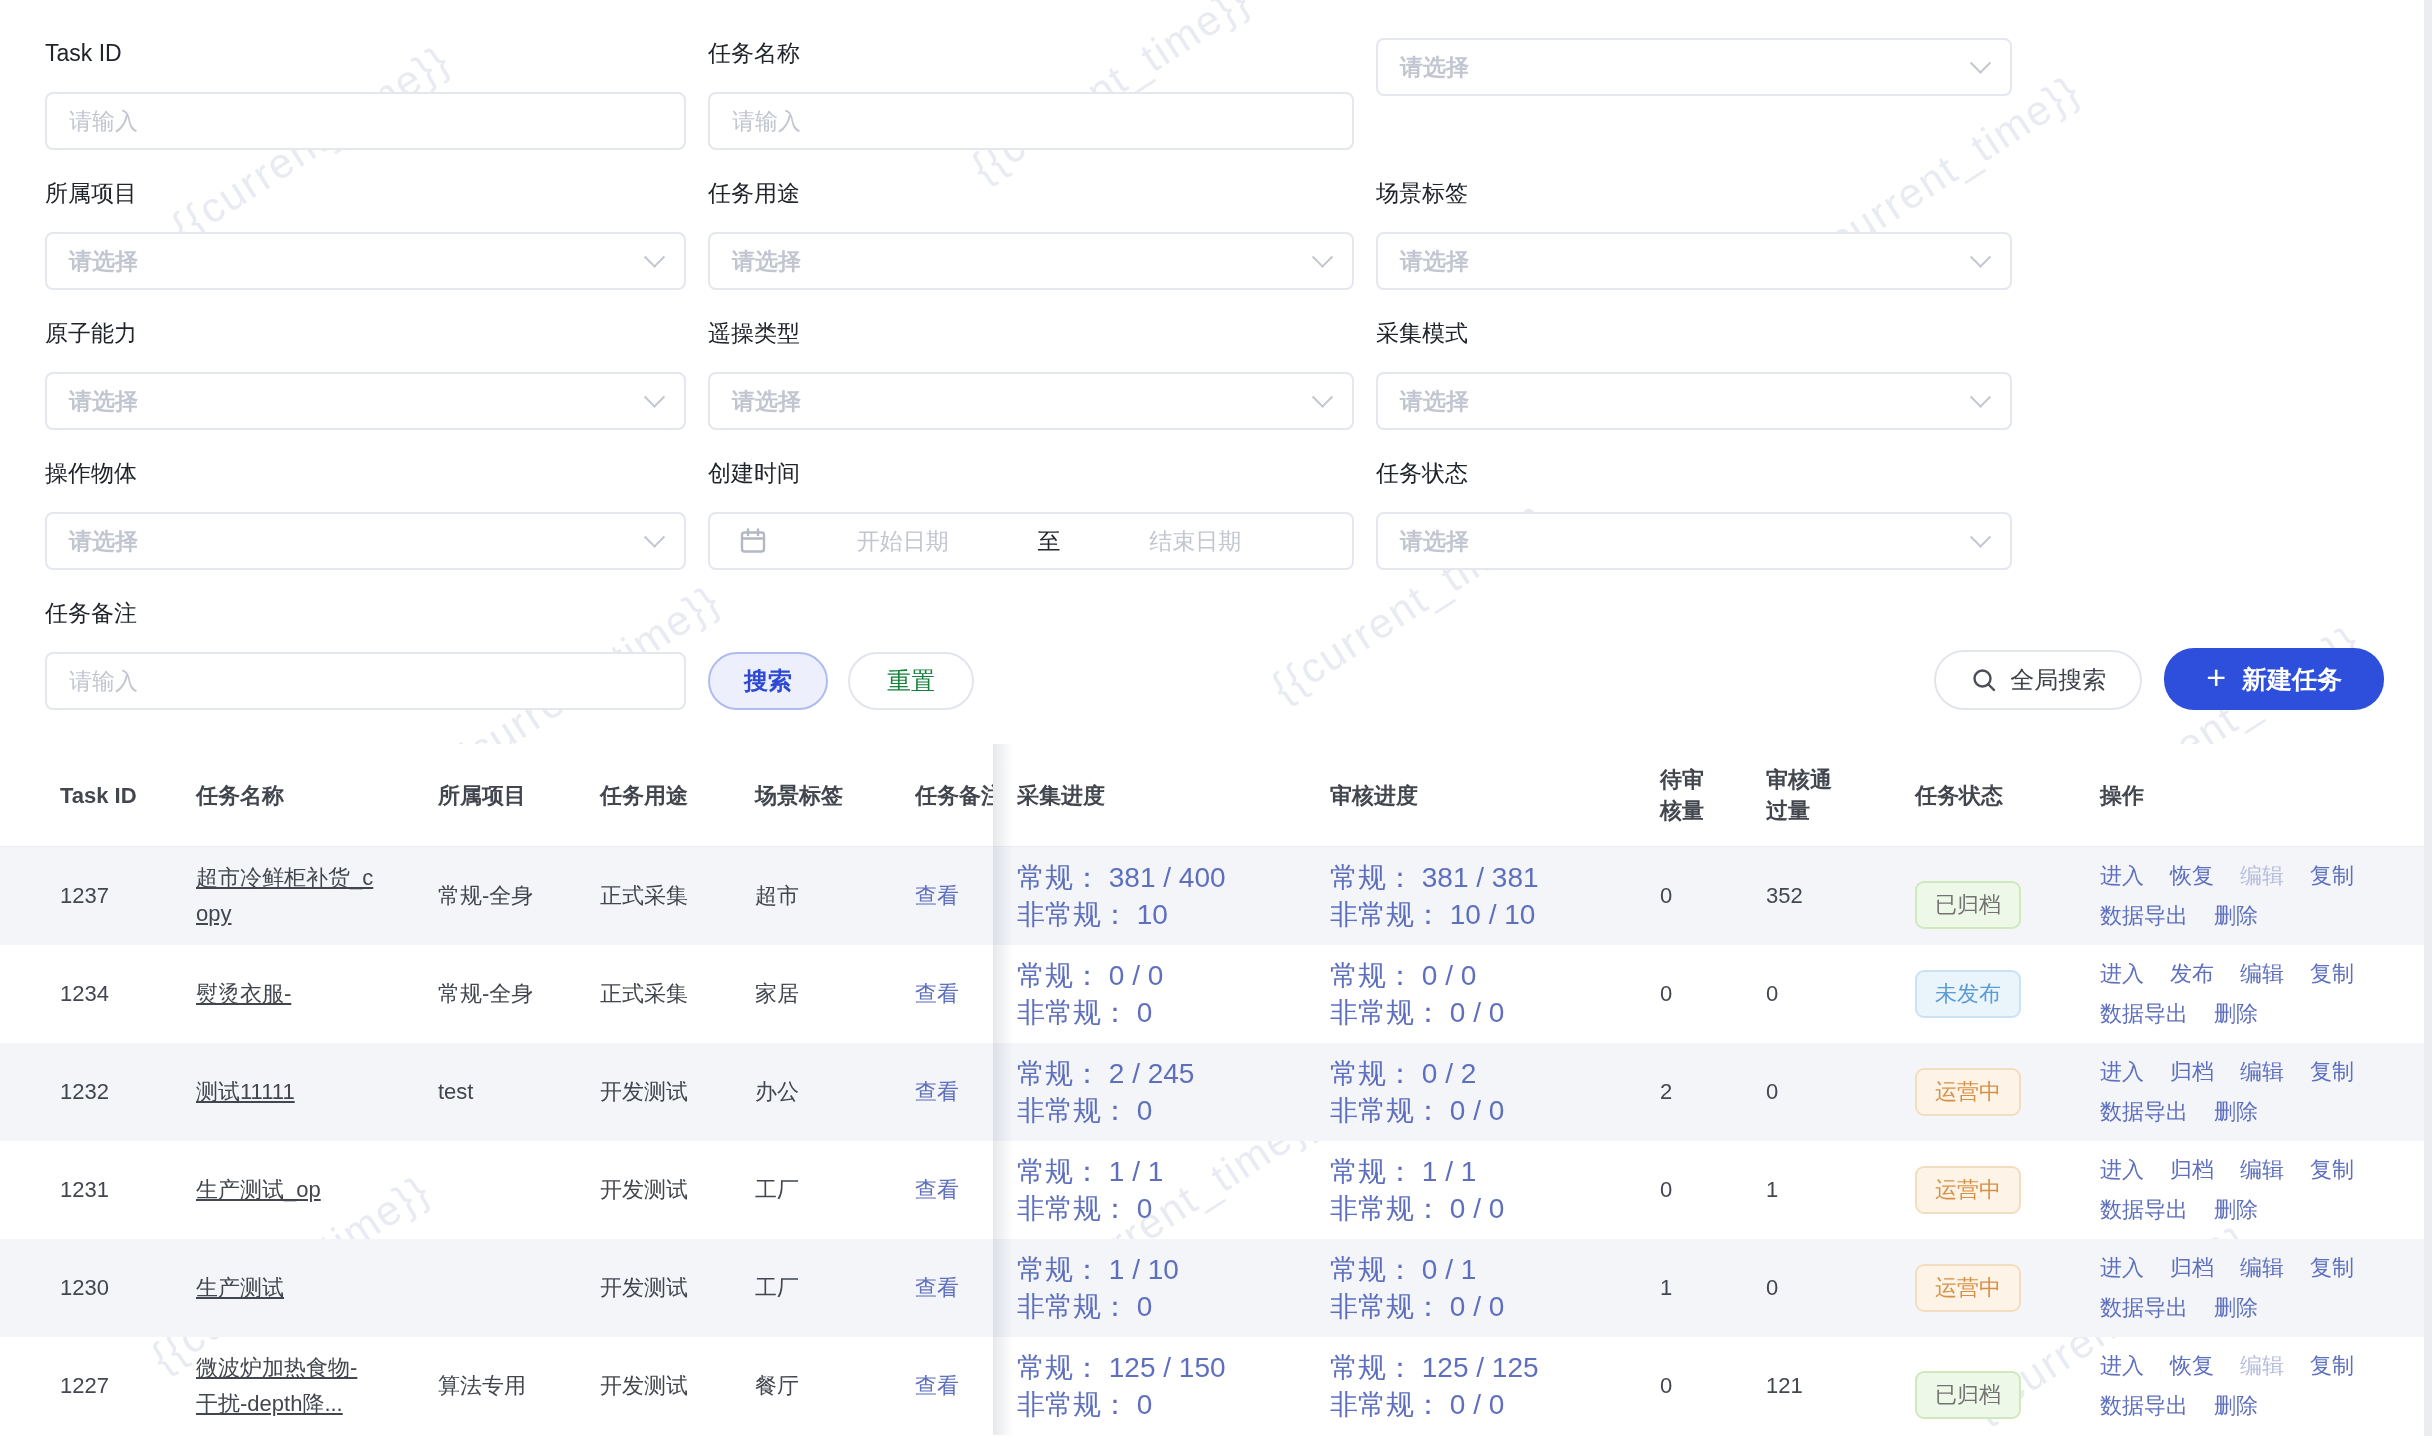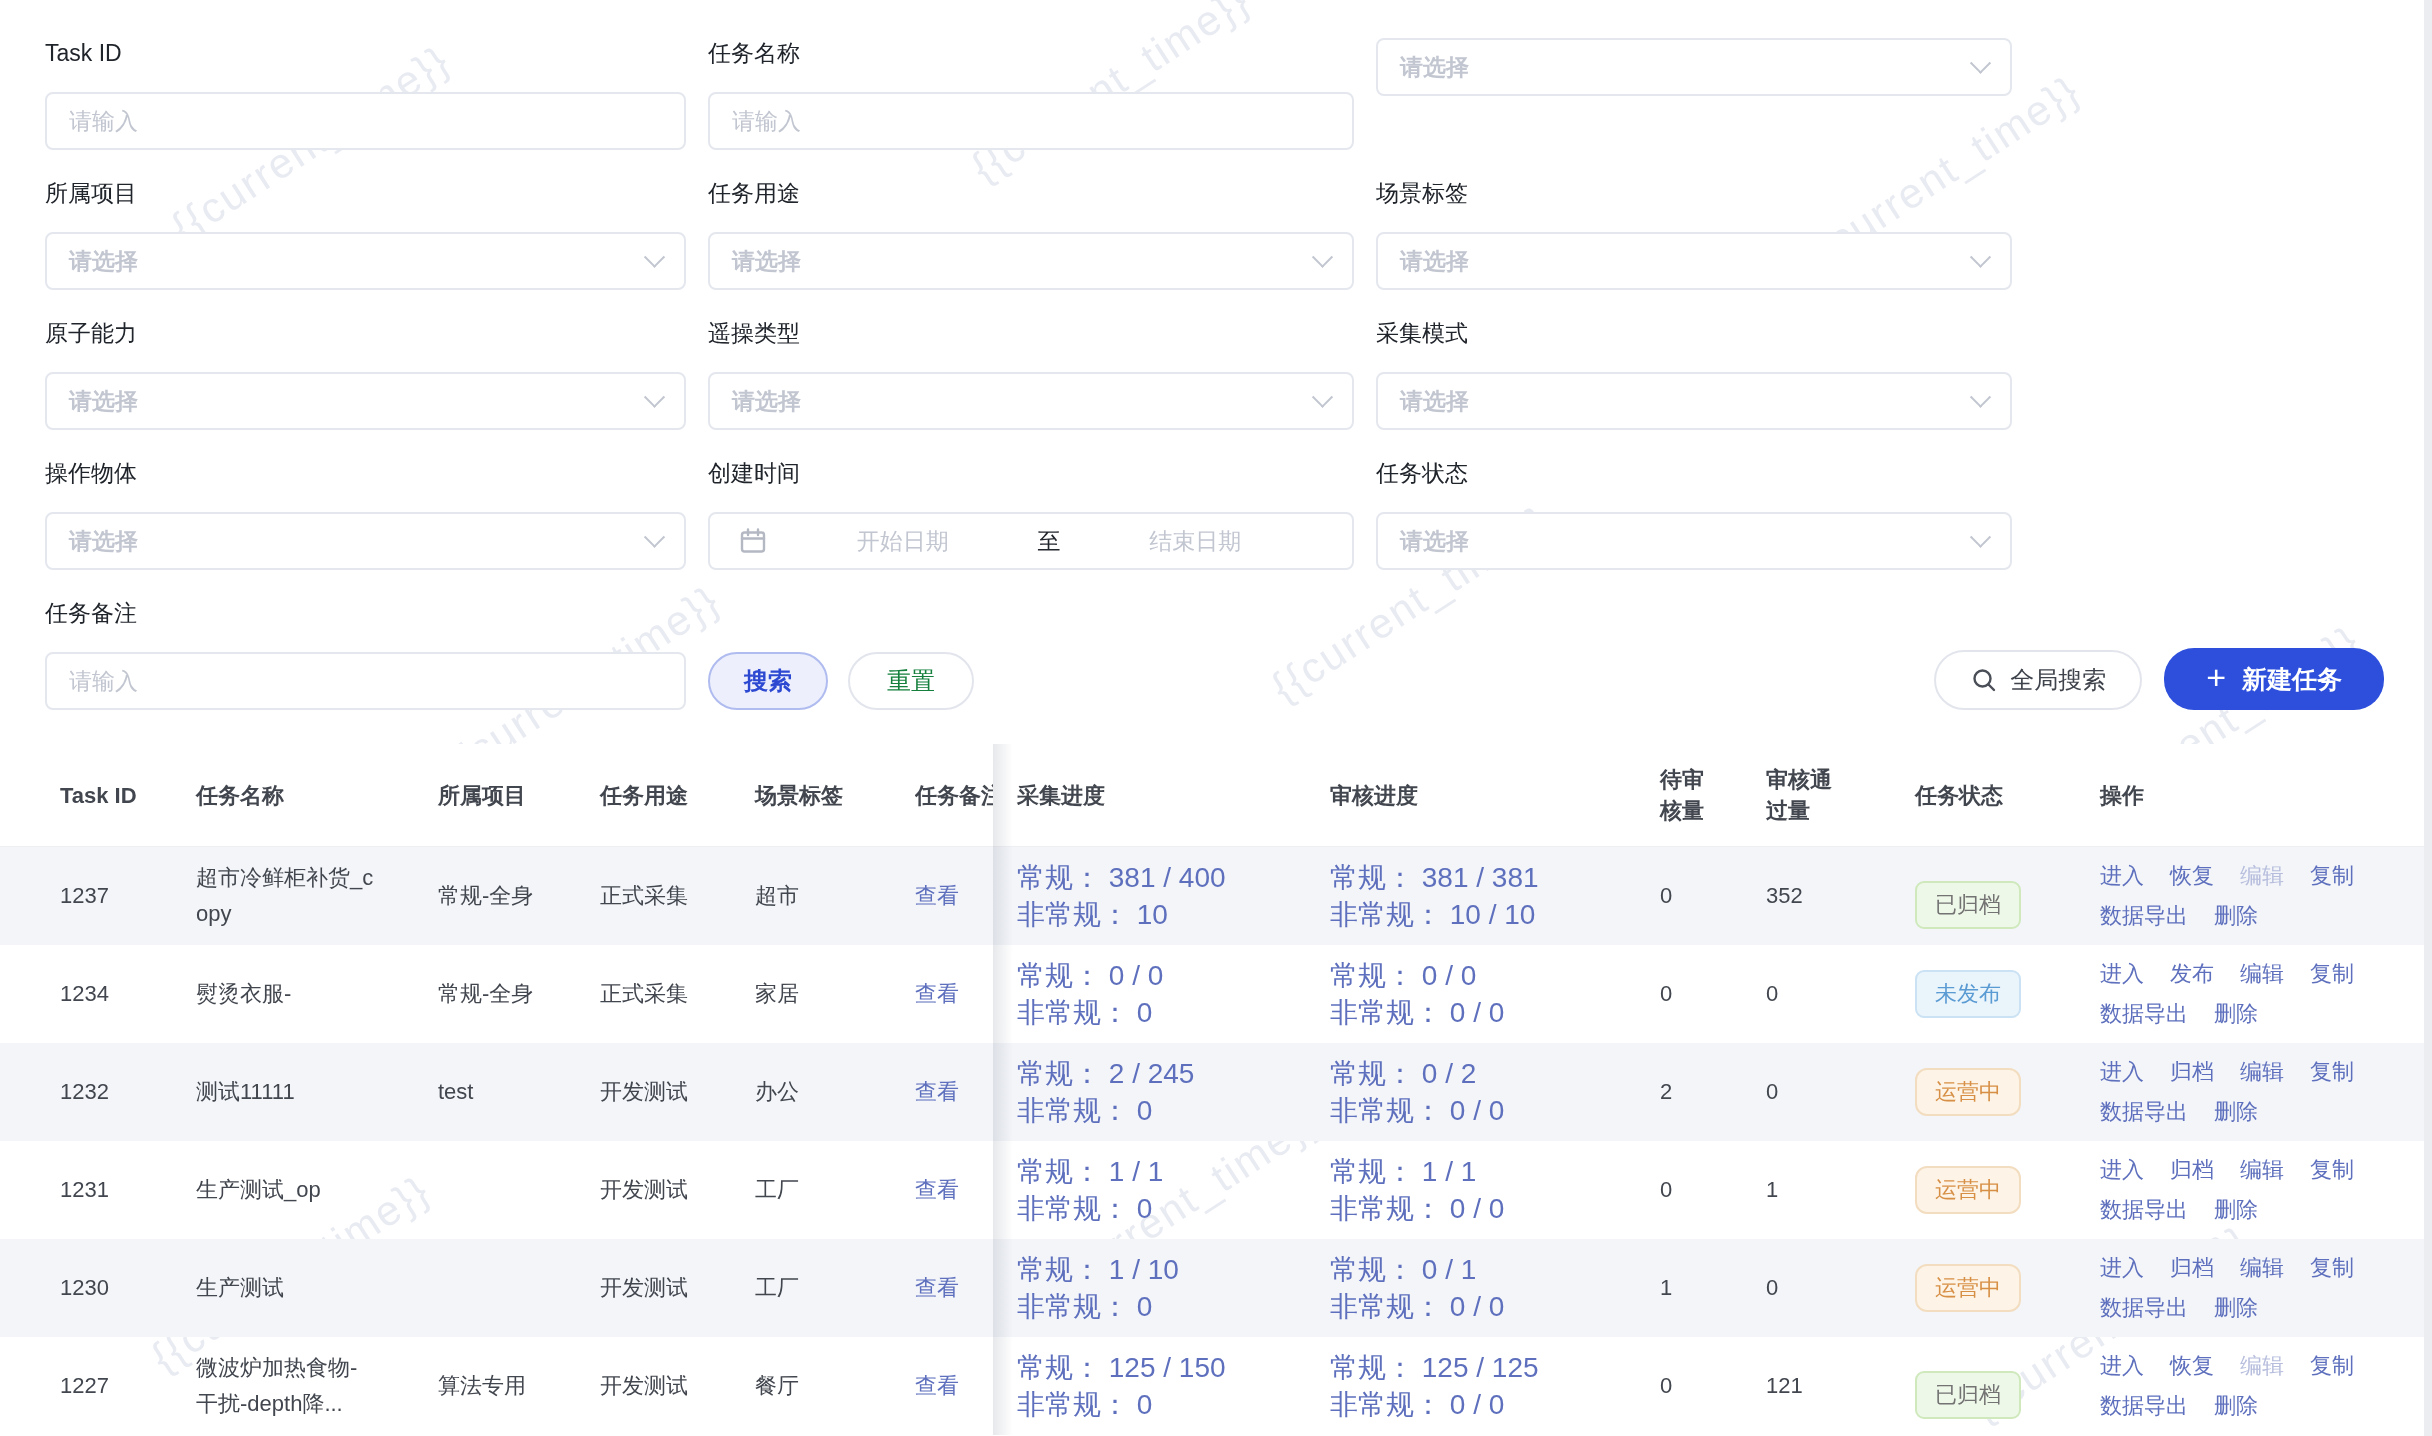--- a/index.html
+++ b/index.html
@@ -45,21 +45,21 @@
   .plus { font-size:34px; font-weight:300; line-height:1; transform:translateY(-2px); }
 
   
   .tbl { position:relative; z-index:1; width:2432px; }
   .t-row { display:flex; align-items:center; height:98px; position:relative; }
   .t-head { height:103px; font-weight:700; font-size:23px; color:#1d2129;
             border-bottom:1px solid #eeeff3; background:#fff; }
   .t-row.odd { background:#f3f5f9; }
   .c { flex:none; font-size:22px; color:#42464e; line-height:36px; }
   .c-id       { width:196px; padding-left:60px; }
-  .c-name     { width:242px; } .c-name .inner { max-width:182px; word-break:break-all; }
+  .c-name     { width:242px; } .c-name .inner { max-width:182px; word-break:break-all;text-decoration:underline; }
   .c-project  { width:162px; } .c-project .inner { max-width:102px; word-break:break-all; }
   .c-purpose  { width:155px; }
   .c-scene    { width:160px; }
   .c-remark   { width:78px; overflow:hidden; white-space:nowrap; }
   .c-collect  { width:337px; padding-left:24px; }
   .c-review   { width:310px; }
   .c-pending  { width:112px; padding-left:20px; }
   .c-approved { width:163px; padding-left:14px; }
   .c-status   { width:185px; }
   .c-ops      { width:332px; padding-right:46px; display:flex; flex-wrap:wrap;
@@ -69,21 +69,21 @@
 
   .link { color:#5e70bd; cursor:pointer; text-decoration:none; font-size:22px; }
   .p-line { color:#5e70bd; white-space:pre; line-height:37px; font-size:28px; }
   .op { color:#5e70bd; cursor:pointer; text-decoration:none; font-size:22px; line-height:30px; }
   .op.disabled { color:#b7bedd; cursor:default; }
 
   .badge { display:inline-block; padding:7px 18px; border-radius:9px; font-size:22px;
            line-height:30px; border:2px solid transparent; }
   .badge-green  { background:#eef8e8; border-color:#cfe9bd; color:#737373;margin-top:17px; }
   .badge-blue   { background:#eaf4fb; border-color:#cbe2f4; color:#5a9bd3; }
-  .badge-orange { background:#fdf4e7; border-color:#f3ddc0; color:#d78f45;border-radius:12px; }
+  .badge-orange { background:#fdf4e7; border-color:#f3ddc0; color:#d78f45; }
 
   .col-shadow { position:absolute; left:993px; top:0; bottom:0; width:20px;
      background:linear-gradient(to right, rgba(70,80,100,0.13), rgba(70,80,100,0)); z-index:3; }
 
   .v-scrollbar { position:absolute; right:0; top:0; width:8px; height:1436px;
      background:#ecedf1; z-index:5; }
 
   svg { display:block; }
 </style>
 </head>

